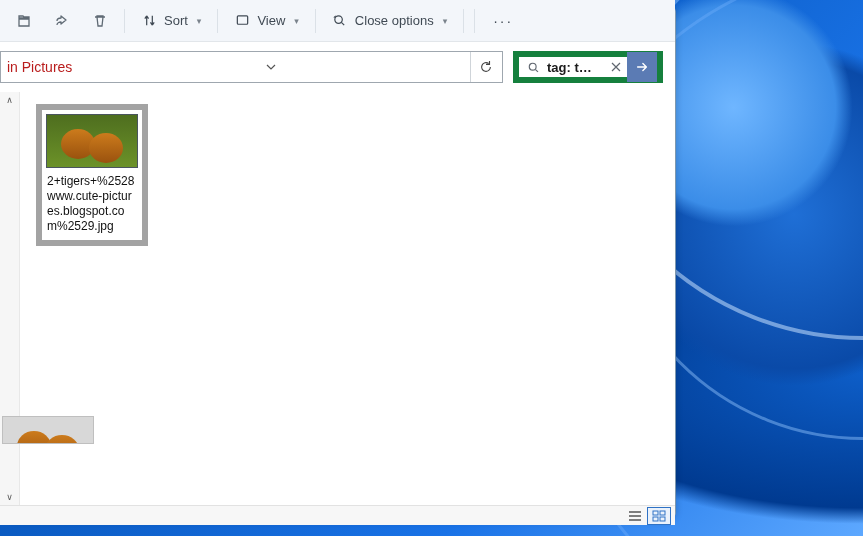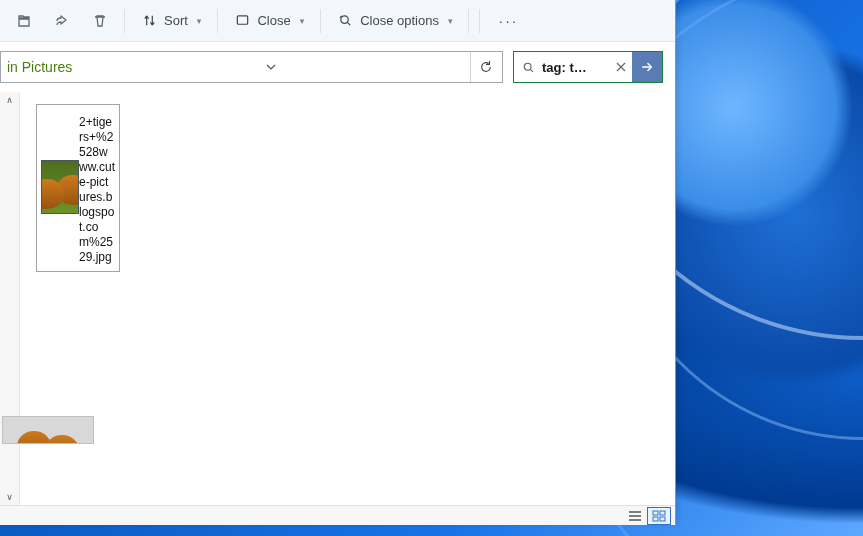--- a/index.html
+++ b/index.html
@@ -19,21 +19,21 @@
   .arc { position:absolute; border-radius:50%; border:3px solid rgba(200,225,255,.55); }
   .arc.a1 { width:600px; height:600px; top:-260px; right:-300px; border-width:4px; }
   .arc.a2 { width:520px; height:520px; top:-80px;  right:-260px; border-color:rgba(150,200,255,.45);}
   .arc.a3 { width:700px; height:700px; top:-40px;  right:-380px; border-color:rgba(120,180,255,.35);}
 
   
   .window {
     position:absolute; top:0; left:0; width:676px; height:525px;
     background:#ffffff; border-right:1px solid #7e98ad;
     box-shadow:4px 0 6px -3px rgba(0,0,0,.15);
-    display:flex; flex-direction:column;
+    display:flex; flex-direction:column;border-radius:14px;
   }
 
   
   .toolbar {
     height:42px; background:#f3f6fa; display:flex; align-items:center;
     padding-left:6px; gap:2px; border-bottom:1px solid #e2e6ea;
   }
   .tbtn {
     height:34px; display:flex; align-items:center; gap:7px;
     padding:0 10px; color:#404a54; background:transparent; border:none;
@@ -43,30 +43,30 @@
   .ticon { width:16px; height:16px; display:flex; align-items:center; justify-content:center; }
   .sep { width:1px; height:24px; background:#dbe1e7; margin:0 4px; }
 
   
   .navrow {
     height:50px; display:flex; align-items:center; gap:10px;
     background:#ffffff; padding:0 12px 0 0;
   }
   .address {
     flex:1; height:32px; border:1px solid #9fa7af; display:flex; align-items:center;
-    padding-left:6px; font-size:14px; color:#4d7c0f; position:relative;
+    padding-left:6px; font-size:14px; color:#b91c1c; position:relative;
   }
   .address .btn {
     width:32px; height:30px; display:flex; align-items:center; justify-content:center;
     margin-left:auto; color:#4a4a4a;
   }
   .address .btn.refresh { border-left:1px solid #cfd4d9; }
   .address .btn.caret   { }
   .searchbox {
-    width:150px; height:32px; border:1px solid #15803d; display:flex; align-items:center;
+    width:150px; height:32px; border:6px solid #15803d; display:flex; align-items:center;
     font-size:13px;
   }
   .searchbox .mag { width:28px; display:flex; align-items:center; justify-content:center; color:#606770; }
   .searchbox .q { flex:1; overflow:hidden; white-space:nowrap; text-overflow:ellipsis; padding-top:1px; font-weight:600; }
   .searchbox .x { width:22px; color:#606770; display:flex; align-items:center; justify-content:center;}
   .searchbox .go {
     width:30px; height:30px; background:#5b7bb4; display:flex; align-items:center; justify-content:center;
   }
 
   
@@ -79,22 +79,22 @@
     width:18px; height:16px; border:none; background:transparent; color:#5b5b5b;
     font-size:9px; display:flex; align-items:center; justify-content:center;
   }
   .scroll .track { flex:1; width:100%; position:relative; }
   .scroll .thumb { position:absolute; left:2px; right:2px; top:308px; height:28px;
     background:#d8d8d8; border:1px solid #bfbfbf;}
   .content { flex:1; padding:12px 8px; position:relative; }
 
   
   .item {
-    width:84px; border:1px solid #a3a3a3; background:#ffffff; padding:4px 4px 6px 4px;
-    display:flex; flex-direction:row; align-items:center; margin-left:8px;
+    width:112px; border:6px solid #a3a3a3; background:#ffffff; padding:4px 4px 6px 4px;
+    display:flex; flex-direction:column; align-items:center; margin-left:8px;
   }
   .thumb {
     width:92px; height:54px; border:1px solid #4a555e;
     background:linear-gradient(180deg,#4e6e1f 0%,#6c9228 100%);
     position:relative; overflow:hidden;
   }
   .thumb::before, .thumb::after{
     content:""; position:absolute; border-radius:50%;
     background:linear-gradient(180deg,#cc7b1c,#9a520e);
   }
@@ -162,21 +162,21 @@
       <span>Sort</span>
       <span class="chev">▾</span>
     </button>
     <div class="sep"></div>
     <button class="tbtn">
       <span class="ticon">
         <svg width="15" height="15" viewBox="0 0 16 16">
             <rect x="2.5" y="3" width="11" height="9" rx="1" fill="none" stroke="#404a54" stroke-width="1.3"></rect>
           </svg>
       </span>
-      <span>Close</span>
+      <span>View</span>
       <span class="chev">▾</span>
     </button>
     <div class="sep"></div>
     <button class="tbtn">
       <span class="ticon">
         <svg width="15" height="15" viewBox="0 0 16 16">
             <circle cx="7" cy="7" r="4" fill="none" stroke="#404a54" stroke-width="1.3"></circle>
             <path d="M10 10l3 3" stroke="#404a54" stroke-width="1.3"></path>
             <path d="M2 5l2-2" stroke="#404a54" stroke-width="1.1"></path>
           </svg>

